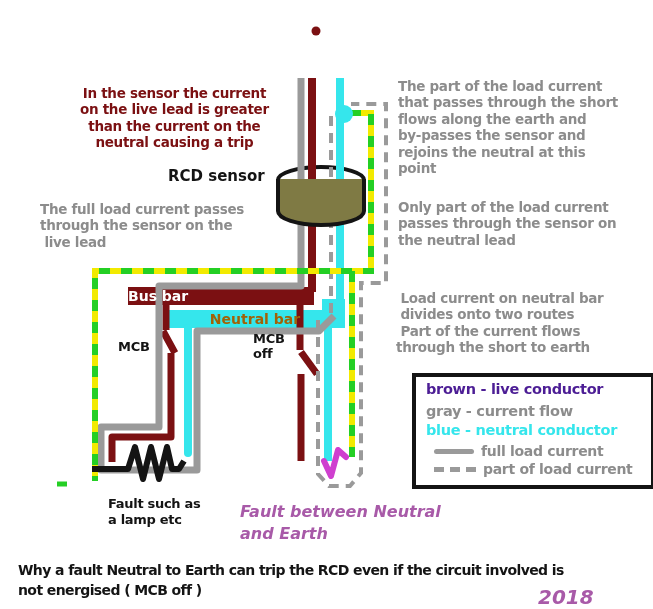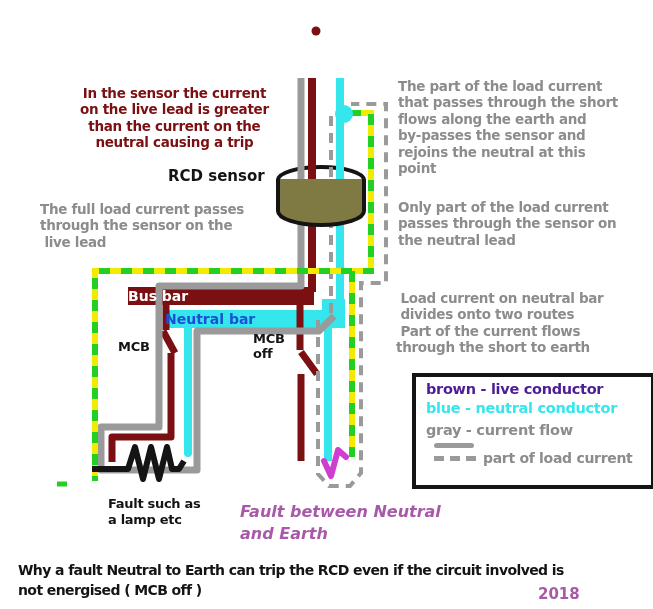--- a/index.html
+++ b/index.html
@@ -5,24 +5,24 @@
   html,body{margin:0;padding:0;background:#fff;}
   .stage{position:relative;width:653px;height:609px;background:#ffffff;
          font-family:"DejaVu Sans",sans-serif;font-weight:bold;overflow:hidden;}
   .stage svg{position:absolute;left:0;top:0;}
   .txt{position:absolute;white-space:pre-wrap;line-height:1.22;z-index:5;}
   .red-note{color:#7b1012;font-size:13.5px;letter-spacing:-0.3px;text-align:center;}
   .gray-note{color:#8c8c8c;font-size:13.5px;letter-spacing:-0.3px;}
   .black-label{color:#141414;font-size:13px;letter-spacing:-0.3px;}
   .rcd-label{color:#141414;font-size:15px;width:102px;}
   .bus-label{color:#ffffff;font-size:14px;text-align:left;width:186px;line-height:18px;}
-  .neutral-label{color:#1d4ed8;font-size:14px;width:180px;line-height:18px;}
+  .neutral-label{color:#a16207;font-size:14px;text-align:center;width:180px;line-height:18px;}
   .fault-label{color:#a85aa8;font-size:16px;line-height:1.35;}
   .caption{color:#141414;font-size:14px;letter-spacing:-0.6px;line-height:1.4;}
-  .year{color:#a85aa8;font-size:15px;}
+  .year{color:#a85aa8;font-size:20px;font-style:italic;}
   .legend-box{position:absolute;left:412px;top:373px;width:225px;height:104px;
               border:4px solid #141414;background:#fff;z-index:4;padding:4px 0 0 10px;}
   .lg-line{white-space:pre;font-size:14.5px;letter-spacing:-0.3px;}
   .lg-brown{color:#4c1d95;}
   .lg-blue{color:#35e6ec;margin-top:3px;}
   .lg-gray{color:#8c8c8c;margin-top:6px;}
   .lg-row{display:flex;align-items:center;color:#8c8c8c;font-size:14px;
           letter-spacing:-0.3px;margin:5px 0 0 8px;}
   .sw-solid{width:40px;height:5px;background:#9a9a9a;border-radius:3px;margin-right:7px;flex:none;}
   .sw-dash{width:42px;border-top:5px dashed #9a9a9a;margin-right:7px;flex:none;}
@@ -113,24 +113,25 @@
   <div class="txt fault-label" style="left:240px;top:501px;font-style:italic;">Fault between Neutral
 and Earth</div>
 
   <div class="txt caption" style="left:18px;top:561px;width:632px;">Why a fault Neutral to Earth can trip the RCD even if the circuit involved is
 not energised ( MCB off )</div>
 
   <div class="txt year" style="left:538px;top:585px;">2018</div>
 
   <div class="legend-box">
     <div class="lg-line lg-brown">brown - live conductor</div>
+    <div class="lg-line lg-gray">gray - current flow</div>
     <div class="lg-line lg-blue">blue - neutral conductor</div>
-    <div class="lg-line lg-gray">gray - current flow</div>
     <div class="lg-row">
       <span class="sw-solid"></span>
+      <span>full load current</span>
     </div>
     <div class="lg-row" style="margin-top:2px;">
       <span class="sw-dash"></span>
       <span>part of load current</span>
     </div>
   </div>
 
 </div>
 
 </body></html>

